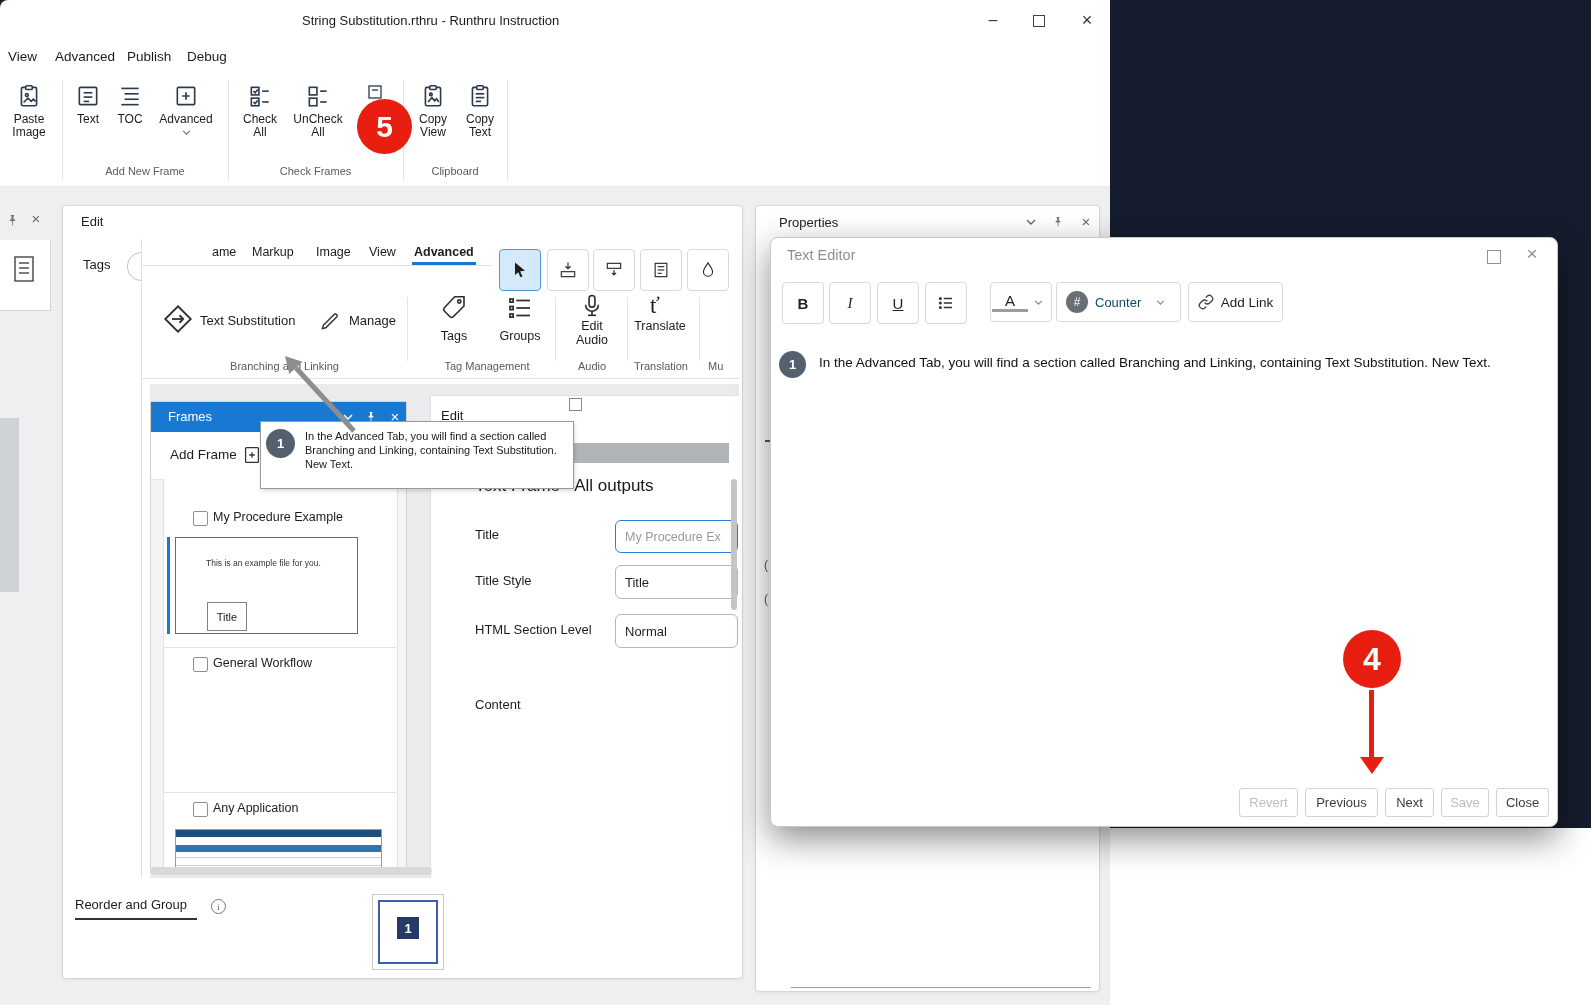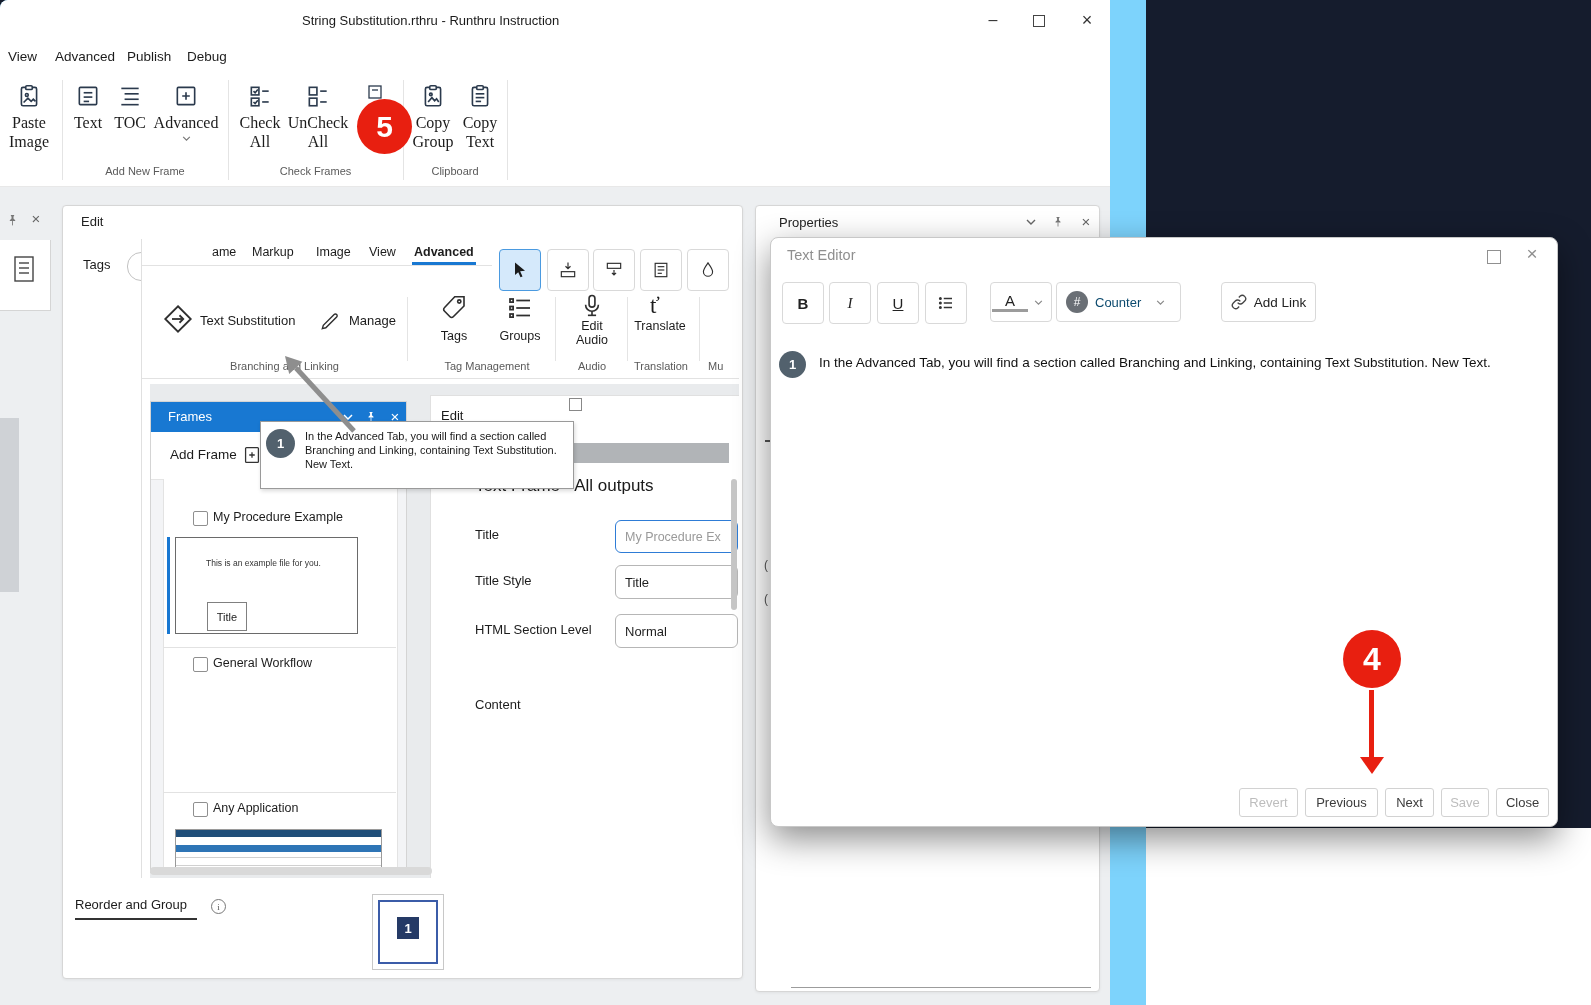--- a/index.html
+++ b/index.html
@@ -7,21 +7,21 @@
           font-family:"Liberation Sans", sans-serif;color:#1c1c1c;}
   .abs{position:absolute;}
   .txt{position:absolute;white-space:nowrap;}
   .ic{position:absolute;display:flex;align-items:center;justify-content:center;}
   .tbtn{position:absolute;width:40px;height:40px;background:#fff;border:1px solid #d9d9d9;border-radius:4px;
         display:flex;align-items:center;justify-content:center;cursor:pointer;}
   .vline{position:absolute;width:1px;background:#e4e4e4;}
   .hline{position:absolute;height:1px;background:#e2e2e2;}
   .panel{position:absolute;background:#fff;border:1px solid #d6d6d6;border-radius:4px;box-shadow:0 1px 3px rgba(0,0,0,.06);}
   .rbtn{position:absolute;display:flex;flex-direction:column;align-items:center;gap:4px;text-align:center;cursor:pointer;}
-  .rlbl{font-size:16px;line-height:19px;color:#1c1c1c;font-family:Liberation Serif, serif;}
+  .rlbl{font-size:12px;line-height:13px;color:#1c1c1c;}
   .grplbl{position:absolute;font-size:11px;color:#5a5a5a;text-align:center;}
   .chk{position:absolute;width:13px;height:13px;border:1.5px solid #8f8f8f;border-radius:2px;background:#fff;cursor:pointer;}
   .fbox{position:absolute;background:#fff;border:1px solid #b6b6b6;border-radius:6px;display:flex;align-items:center;
         padding-left:9px;font-size:13px;color:#1f1f1f;overflow:hidden;white-space:nowrap;box-sizing:border-box;}
   .fbtn{position:absolute;height:29px;background:#fff;border:1px solid #d2d2d2;border-radius:3px;display:flex;
         align-items:center;justify-content:center;font-size:13px;color:#3c3c3c;cursor:pointer;box-sizing:border-box;}
   .fbtn.disabled{color:#bdbdbd;}
   .badge-red{position:absolute;background:#e81f10;border-radius:50%;color:#fff;font-weight:bold;
              display:flex;align-items:center;justify-content:center;}
   .badge-slate{position:absolute;background:#52616d;border-radius:50%;color:#fff;display:flex;align-items:center;
@@ -29,21 +29,21 @@
   svg{display:block;}
 </style>
 </head>
 <body>
 
 <div class="screen">
 
   <div class="abs" style="left:1110px;top:0;width:481px;height:828px;background:#151c2d;"></div>
   <div class="abs" style="left:0;top:0;width:9px;height:11px;background:#151c2d;"></div>
 
-  <div class="abs" style="left:0;top:0;width:1110px;height:1005px;background:#7dd3fc;border-radius:8px 0 0 0;padding-left:36px;">
+  <div class="abs" style="left:0;top:0;width:1110px;height:1005px;background:#0f172a;border-radius:8px 0 0 0;">
 
     <div class="abs" style="left:0;top:0;width:1110px;height:40px;background:#fff;border-radius:8px 0 0 0;">
       <span class="txt" style="left:302px;top:13px;font-size:13px;color:#1a1a1a;">String Substitution.rthru - Runthru Instruction</span>
       <span class="ic" style="left:980px;top:8px;width:26px;height:24px;font-size:16px;color:#333;cursor:pointer;">–</span>
       <span class="abs" style="left:1033px;top:15px;width:10px;height:10px;border:1px solid #444;cursor:pointer;"></span>
       <span class="ic" style="left:1074px;top:8px;width:26px;height:24px;font-size:18px;color:#333;cursor:pointer;">×</span>
     </div>
 
     <div class="abs" style="left:0;top:40px;width:1110px;height:34px;background:#fff;">
       <span class="txt" style="left:8px;top:9px;font-size:13.5px;cursor:pointer;">View</span>
@@ -140,21 +140,21 @@
 
       <div class="rbtn" style="left:410px;top:9px;width:46px;">
         <span>
             <svg width="26" height="26" viewBox="0 0 24 24" fill="none" stroke="#2b3a4d" stroke-width="1.5">
               <rect x="5" y="4" width="14" height="17" rx="1.5"></rect>
               <rect x="9" y="2.5" width="6" height="3.5" rx="1" fill="#fff"></rect>
               <path d="M7.5 17.5 l3.5-4 2.5 3 1.8-2 2 3"></path>
               <circle cx="10" cy="10.5" r="1.2"></circle>
             </svg>
           </span>
-        <span class="rlbl">Copy Group</span>
+        <span class="rlbl">Copy View</span>
       </div>
 
       <div class="rbtn" style="left:458px;top:9px;width:44px;">
         <span>
             <svg width="26" height="26" viewBox="0 0 24 24" fill="none" stroke="#2b3a4d" stroke-width="1.5">
               <rect x="5" y="4" width="14" height="17" rx="1.5"></rect>
               <rect x="9" y="2.5" width="6" height="3.5" rx="1" fill="#fff"></rect>
               <line x1="8" y1="10" x2="16" y2="10"></line>
               <line x1="8" y1="13.5" x2="16" y2="13.5"></line>
               <line x1="8" y1="17" x2="13" y2="17"></line>
@@ -477,21 +477,21 @@
     </div>
     <div class="abs" style="left:285px;top:44px;width:125px;height:40px;background:#fff;border:1px solid #d9d9d9;border-radius:4px;display:flex;align-items:center;gap:7px;padding-left:9px;cursor:pointer;box-sizing:border-box;">
       <span style="width:22px;height:22px;border-radius:50%;background:#6a6f75;color:#fff;font-size:12px;display:flex;align-items:center;justify-content:center;">#</span>
       <span style="font-size:13px;color:#0c4a6e;">Counter</span>
       <span style="margin-left:8px;">
           <svg width="9" height="5" viewBox="0 0 10 6">
             <path d="M1 1 L5 5 L9 1" fill="none" stroke="#888" stroke-width="1.4"></path>
           </svg>
         </span>
     </div>
-    <div class="abs" style="left:417px;top:44px;width:95px;height:40px;background:#fff;border:1px solid #d9d9d9;border-radius:4px;display:flex;align-items:center;gap:7px;justify-content:center;cursor:pointer;box-sizing:border-box;margin-left:33px;">
+    <div class="abs" style="left:417px;top:44px;width:95px;height:40px;background:#fff;border:1px solid #d9d9d9;border-radius:4px;display:flex;align-items:center;gap:7px;justify-content:center;cursor:pointer;box-sizing:border-box;">
       <span>
           <svg width="16" height="16" viewBox="0 0 24 24" fill="none" stroke="#444" stroke-width="2">
             <path d="M10 13a5 5 0 0 0 7.54.54l3-3a5 5 0 0 0-7.07-7.07l-1.72 1.71"></path>
             <path d="M14 11a5 5 0 0 0-7.54-.54l-3 3a5 5 0 0 0 7.07 7.07l1.71-1.71"></path>
           </svg>
         </span>
       <span style="font-size:13.5px;color:#222;">Add Link</span>
     </div>
 
     <div class="badge-slate" style="left:8px;top:113px;width:27px;height:27px;font-weight:bold;">1</div>

